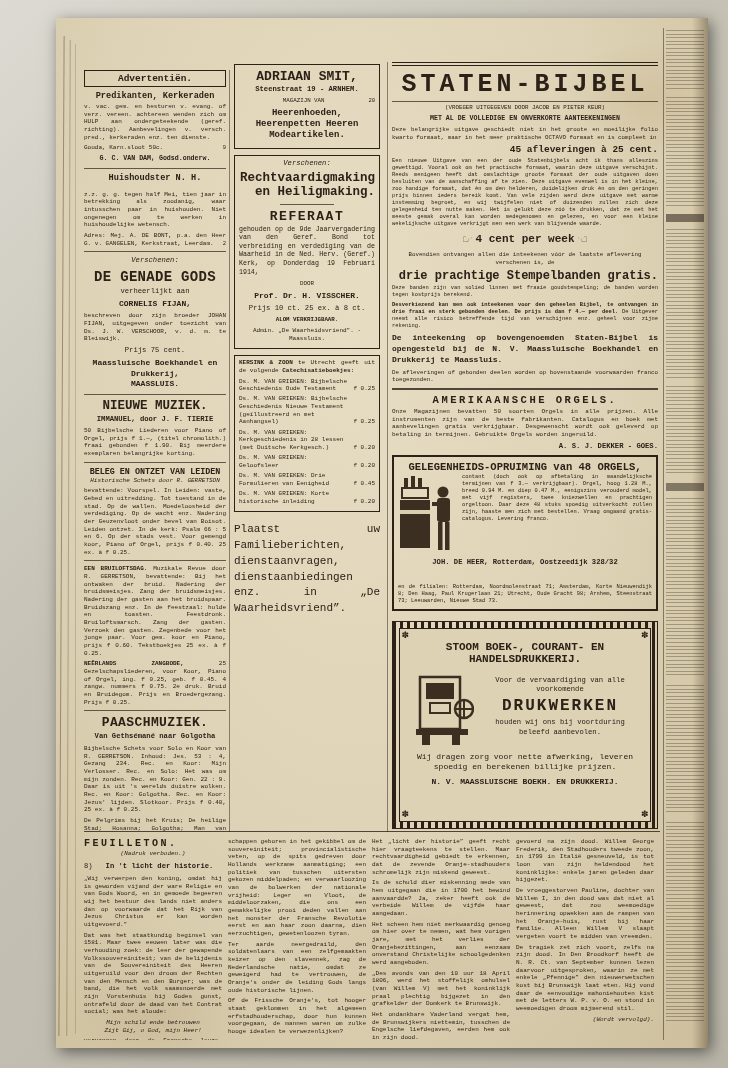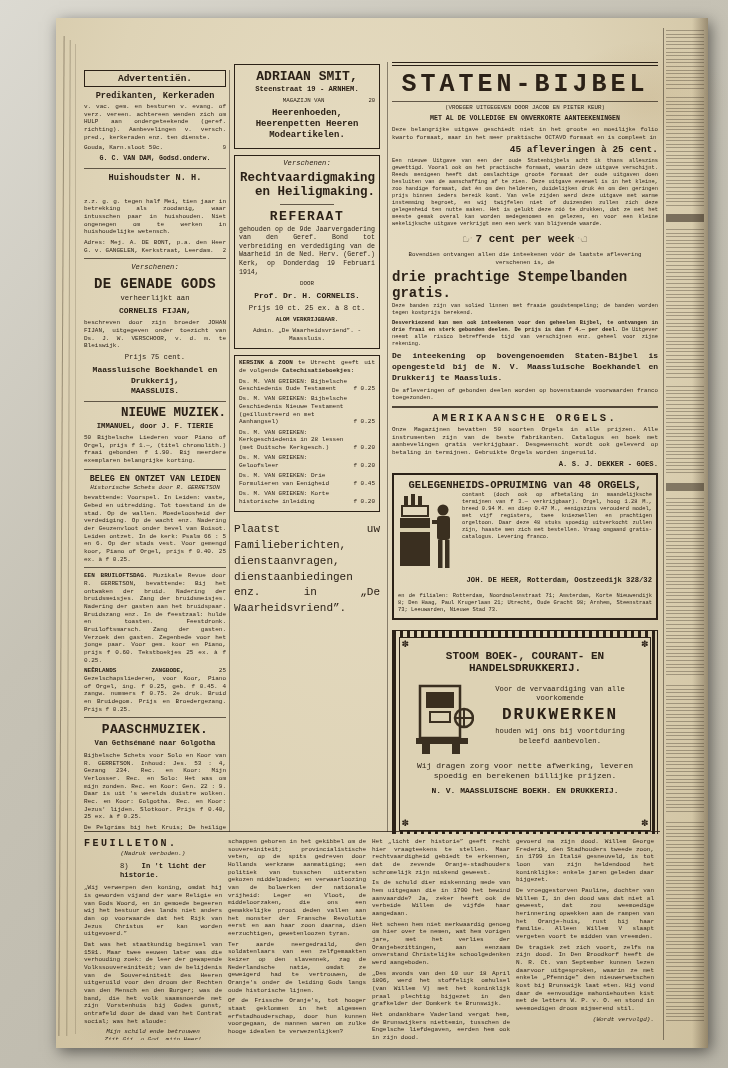--- a/index.html
+++ b/index.html
@@ -36,37 +36,37 @@
   .rt{text-align:right;}
   .b{font-weight:700;}
   .i{font-style:italic;}
   .sep{border:none;border-top:1px solid rgba(43,33,23,.7);margin:4px auto;width:100%;}
   .box1{border:1px solid #2b2117;padding:3px 4px;}
   .boxthick{border:2px solid #2b2117;padding:4px;}
   .numtag{float:right;font-size:5.5px;}
 
   .h-advert{font-size:9.5px;font-weight:700;text-align:center;border:1px solid #2b2117;padding:2px 0;margin-bottom:4px;}
   .h-pred{font-size:8.6px;font-weight:700;text-align:center;margin-bottom:2px;}
-  .h-huis{font-size:8.6px;font-weight:700;text-align:center;margin-bottom:15px;}
+  .h-huis{font-size:8.6px;font-weight:700;text-align:center;margin-bottom:8px;}
   .h-genade{font-size:14px;font-weight:700;text-align:center;letter-spacing:.3px;margin:2px 0;}
-  .h-muziek{font-size:12.5px;font-weight:700;text-align:right;margin:2px 0;}
+  .h-muziek{font-size:12.5px;font-weight:700;text-align:center;margin:2px 0;}
   .h-beleg{font-size:8.4px;font-weight:700;text-align:center;}
   .h-paasch{font-size:13px;font-weight:700;text-align:center;letter-spacing:.4px;margin:2px 0;}
   .h-smit{font-size:13px;font-weight:700;text-align:center;margin:1px 0;}
   .h-recht{font-size:12.5px;font-weight:700;text-align:right;line-height:1.15;margin:2px 0;}
   .h-ref{font-size:13px;font-weight:700;text-align:center;letter-spacing:1.5px;margin:2px 0;}
   .h-bijbel{font-size:25px;font-weight:700;text-align:center;letter-spacing:4px;margin:2px 0;}
   .h-orgels{font-size:10.5px;font-weight:700;text-align:center;letter-spacing:2.5px;margin:2px 0;}
   .h-opr1{font-size:10.5px;font-weight:700;text-align:center;line-height:1.2;}
   .h-opr2{font-size:13.5px;font-weight:700;text-align:center;margin-bottom:3px;}
   .h-druk{font-size:11px;font-weight:700;text-align:center;margin:2px 0 4px 0;}
   .h-drukwerken{font-size:16px;font-weight:700;text-align:center;letter-spacing:2px;margin:3px 0;}
   .h-feuil{font-size:10px;font-weight:700;letter-spacing:2.5px;}
   .h-week{font-size:11px;font-weight:700;text-align:center;margin:3px 0;}
-  .h-banden{font-size:14px;font-weight:700;text-align:left;margin:2px 0;}
+  .h-banden{font-size:12px;font-weight:700;text-align:right;margin:2px 0;}
   .h-afl{font-size:9.5px;font-weight:700;text-align:right;margin:3px 0;}
   .hand{font-size:14px;vertical-align:-2px;padding:0 4px;}
   .flower{position:absolute;font-size:11px;line-height:1;color:#2b2117;}
 
   .krow{display:flex;align-items:flex-end;margin-bottom:2.5px;}
   .klabel{flex:1;}
   .kprice{white-space:nowrap;padding-left:4px;}
 
   .greek{border:1.5px solid #2b2117;padding:6px;
     background:repeating-linear-gradient(90deg,#2b2117 0 3px,rgba(0,0,0,0) 3px 7px);}
@@ -170,21 +170,21 @@
 
     <div style="height:6px;"></div>
 
     <section class="box1">
       <p class="t7 ctr i">Verschenen:</p>
       <div class="h-recht">Rechtvaardigmaking en Heiligmaking.</div>
       <hr class="sep" style="width:40%;">
       <div class="h-ref">REFERAAT</div>
       <p class="t65 just">gehouden op de 9de Jaarvergadering van den Geref. Bond tot verbreiding en verdediging van de Waarheid in de Ned. Herv. (Geref.) Kerk, op Donderdag 19 Februari 1914,</p>
       <p class="t55 ctr">DOOR</p>
-      <p class="t8 ctr b">Prof. Dr. H. CORNELIS.</p>
+      <p class="t8 ctr b">Prof. Dr. H. VISSCHER.</p>
       <p class="t7 ctr">Prijs 10 ct. 25 ex. à 8 ct.</p>
       <p class="t55 ctr b">ALOM VERKRIJGBAAR.</p>
       <p class="t6 ctr">Admin. „De Waarheidsvriend”. - Maassluis.</p>
     </section>
 
     <div style="height:6px;"></div>
 
     <section class="box1">
       <p class="t6 just"><span class="b">KERSINK &amp; ZOON</span> <span>te Utrecht geeft uit de volgende</span> <span class="b">Catechisatieboekjes:</span></p>
       <div class="krow t6">
@@ -224,21 +224,21 @@
 
     <section style="border-top:4px double #2b2117;padding-top:2px;">
       <div class="h-bijbel">STATEN-BIJBEL</div>
       <hr class="sep" style="margin:2px 0;">
       <p class="t55 ctr">(VROEGER UITGEGEVEN DOOR JACOB EN PIETER KEUR)</p>
       <p class="t65 ctr b">MET AL DE VOLLEDIGE EN ONVERKORTE AANTEEKENINGEN</p>
       <p class="t55 just">Deze belangrijke uitgave geschiedt niet in het groote en moeilijke folio kwarto formaat, maar in het meer praktische OCTAVO formaat en is compleet in</p>
       <div class="h-afl">45 afleveringen à 25 cent.</div>
       <p class="t5 just">Een nieuwe Uitgave van een der oude Statenbijbels acht ik thans alleszins gewettigd. Vooral ook om het practische formaat, waarin deze uitgave verschijnt. Reeds menigeen heeft dat omslachtige groote formaat der oude uitgaven doen besluiten van de aanschaffing af te zien. Deze uitgave evenwel is in het kleine, zoo handige formaat, dat èn om den helderen, duidelijken druk èn om den geringen prijs binnen ieders bereik komt. Van vele zijden werd deze uitgave met warme instemming begroet, en wij twijfelen niet of duizenden zullen zich deze gelegenheid ten nutte maken. Het is gelukt deze zóó te drukken, dat ze met het meeste gemak overal kan worden medegenomen en gelezen, en voor een kleine wekelijksche uitgave verkrijgt men een werk van blijvende waarde.</p>
       <div class="h-week">
-        <span class="hand">☞</span><span>7 cent per week</span><span class="hand">☜</span>
+        <span class="hand">☞</span><span>4 cent per week</span><span class="hand">☜</span>
       </div>
       <p class="t55 ctr">Bovendien ontvangen allen die inteekenen vóór de laatste aflevering verschenen is, de</p>
       <div class="h-banden">drie prachtige Stempelbanden gratis.</div>
       <p class="t5 just">Deze banden zijn van solied linnen met fraaie goudstempeling; de banden worden tegen kostprijs berekend.</p>
       <p class="t5 just"><span class="b">Desverkiezend kan men ook inteekenen voor den geheelen Bijbel, te ontvangen in drie fraai en sterk gebonden deelen. De prijs is dan f 4.— per deel.</span> <span>De Uitgever neemt alle risico betreffende tijd van verschijnen enz. geheel voor zijne rekening.</span></p>
       <p class="t8 b just" style="line-height:1.35;">De inteekening op bovengenoemden Staten-Bijbel is opengesteld bij de N. V. Maassluische Boekhandel en Drukkerij te Maassluis.</p>
       <p class="t55 just">De afleveringen of gebonden deelen worden op bovenstaande voorwaarden franco toegezonden.</p>
     </section>
     <hr class="sep" style="border-top:2px solid rgba(43,33,23,.8);">
 
@@ -259,21 +259,21 @@
           <rect x="20" y="4" width="4" height="10" fill="#3a2f20"></rect>
           <rect x="2" y="36" width="30" height="4" fill="#d9cfae"></rect>
           <circle cx="45" cy="18" r="5.5" fill="#3a2f20"></circle>
           <rect x="39" y="24" width="13" height="24" rx="3" fill="#3a2f20"></rect>
           <rect x="40" y="48" width="4.5" height="28" fill="#3a2f20"></rect>
           <rect x="47" y="48" width="4.5" height="28" fill="#3a2f20"></rect>
           <rect x="34" y="28" width="8" height="4" fill="#3a2f20"></rect>
         </svg>
         <p class="t5 just" style="flex:1;">contant (doch ook op afbetaling in maandelijksche termijnen van f 3.— verkrijgbaar). Orgel, hoog 1.28 M., breed 0.94 M. en diep 0.47 M., eenigszins verouderd model, met vijf registers, twee kniezwellen en prachtigen orgeltoon. Daar deze 48 stuks spoedig uitverkocht zullen zijn, haaste men zich met bestellen. Vraag omgaand gratis-catalogus. Levering franco.</p>
       </div>
-      <p class="t7 ctr b" style="margin:2px 0 8px 0;text-align:right;">JOH. DE HEER, Rotterdam, Oostzeedijk 328/32</p>
+      <p class="t7 ctr b" style="margin:2px 0 17px 0;">JOH. DE HEER, Rotterdam, Oostzeedijk 328/32</p>
       <p class="t5 just" style="margin:0;">en de filialen: Rotterdam, Noordmolenstraat 71; Amsterdam, Korte Nieuwendijk 8; Den Haag, Paul Krugerlaan 21; Utrecht, Oude Gracht 98; Arnhem, Steenstraat 73; Leeuwarden, Nieuwe Stad 73.</p>
     </section>
 
     <div style="height:10px;"></div>
 
     <section class="greek">
       <div class="greek-inner">
         <span class="flower" style="left:2px;top:1px;">✽</span>
         <span class="flower" style="right:2px;top:1px;">✽</span>
         <span class="flower" style="left:2px;bottom:1px;">✽</span>
@@ -300,21 +300,21 @@
         <p class="t8 ctr" style="margin-top:5px;">Wij dragen zorg voor nette afwerking, leveren spoedig en berekenen billijke prijzen.</p>
         <p class="t8 ctr b" style="margin-top:4px;">N. V. MAASSLUISCHE BOEKH. EN DRUKKERIJ.</p>
       </div>
     </section>
   </div>
 
   <div id="feuil">
     <div class="fcol">
       <div class="h-feuil">FEUILLETON.</div>
       <p class="t6 ctr i" style="margin:1px 0 4px 0;">(Nadruk verboden.)</p>
-      <p class="t7" style="margin-bottom:4px;margin-left:36px;"><span>8)</span>&nbsp;&nbsp;&nbsp;<span class="b">In 't licht der historie.</span></p>
+      <p class="t7" style="margin-bottom:4px;"><span>8)</span>&nbsp;&nbsp;&nbsp;<span class="b">In 't licht der historie.</span></p>
       <p class="t6 just">„Wij verwerpen den koning, omdat hij is geworden vijand der ware Religie en van Gods Woord, en in gemoede begeeren wij het bestuur des lands niet anders dan op voorwaarde dat het Rijk van Jezus Christus er kan worden uitgevoerd.”</p>
       <p class="t6 just">Dat was het staatkundig beginsel van 1581. Maar twee eeuwen later was die verhouding zoek: de leer der gewapende Volkssouvereiniteit; van de belijdenis van de Souvereiniteit des Heeren uitgeruild voor den droom der Rechten van den Mensch en den Burger; was de band, die het volk saamsnoerde met zijn Vorstenhuis bij Godes gunst, ontrafeld door de daad van het Contrat social; was het aloude:</p>
       <p class="t6 ctr i" style="margin-bottom:0;">Mijn schild ende betrouwen</p>
       <p class="t6 ctr i">Zijt Gij, o God, mijn Heer!</p>
       <p class="t6 just" style="margin-bottom:0;">vervangen door de Fransche leuze-spreuk van haat het</p>
       <p class="t6 ctr b">Ni Dieu! ni Maître!</p>
       <p class="t6 just">Op dien heilloozen weg werden partij-</p>
     </div>
     <div class="fcol">
       <p class="t6 just">schappen geboren in het gekibbel om de souvereiniteit; provincialistische veten, op de spits gedreven door Hollands werkzame aanmatiging; een politiek van tusschen uitersten gekozen middelpaden; en verwaarloozing van de bolwerken der nationale vrijheid: Leger en Vloot, de middeloorzaken, die ons een gemakkelijke prooi deden vallen aan het monster der Fransche Revolutie eerst en aan haar zoon daarna, dien eerzuchtigen, gewetenloozen tyran.</p>

